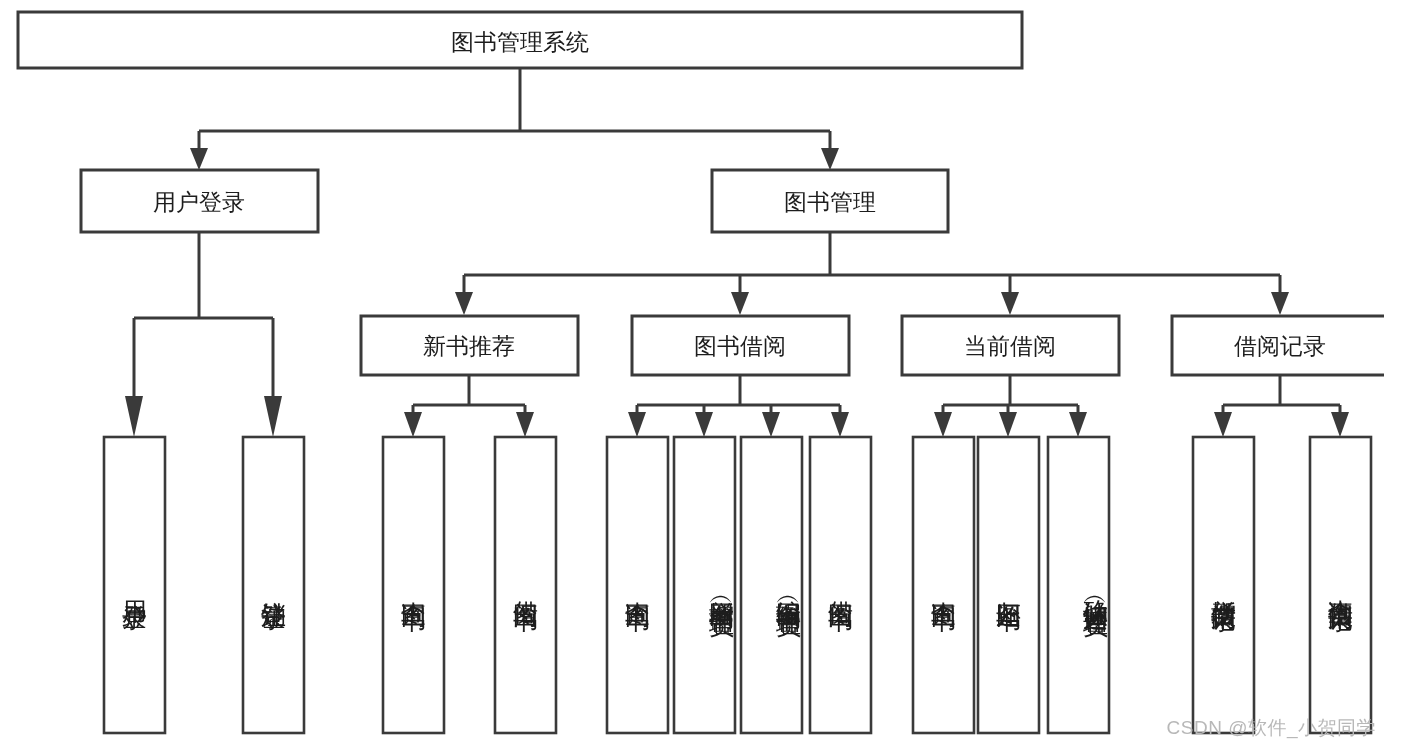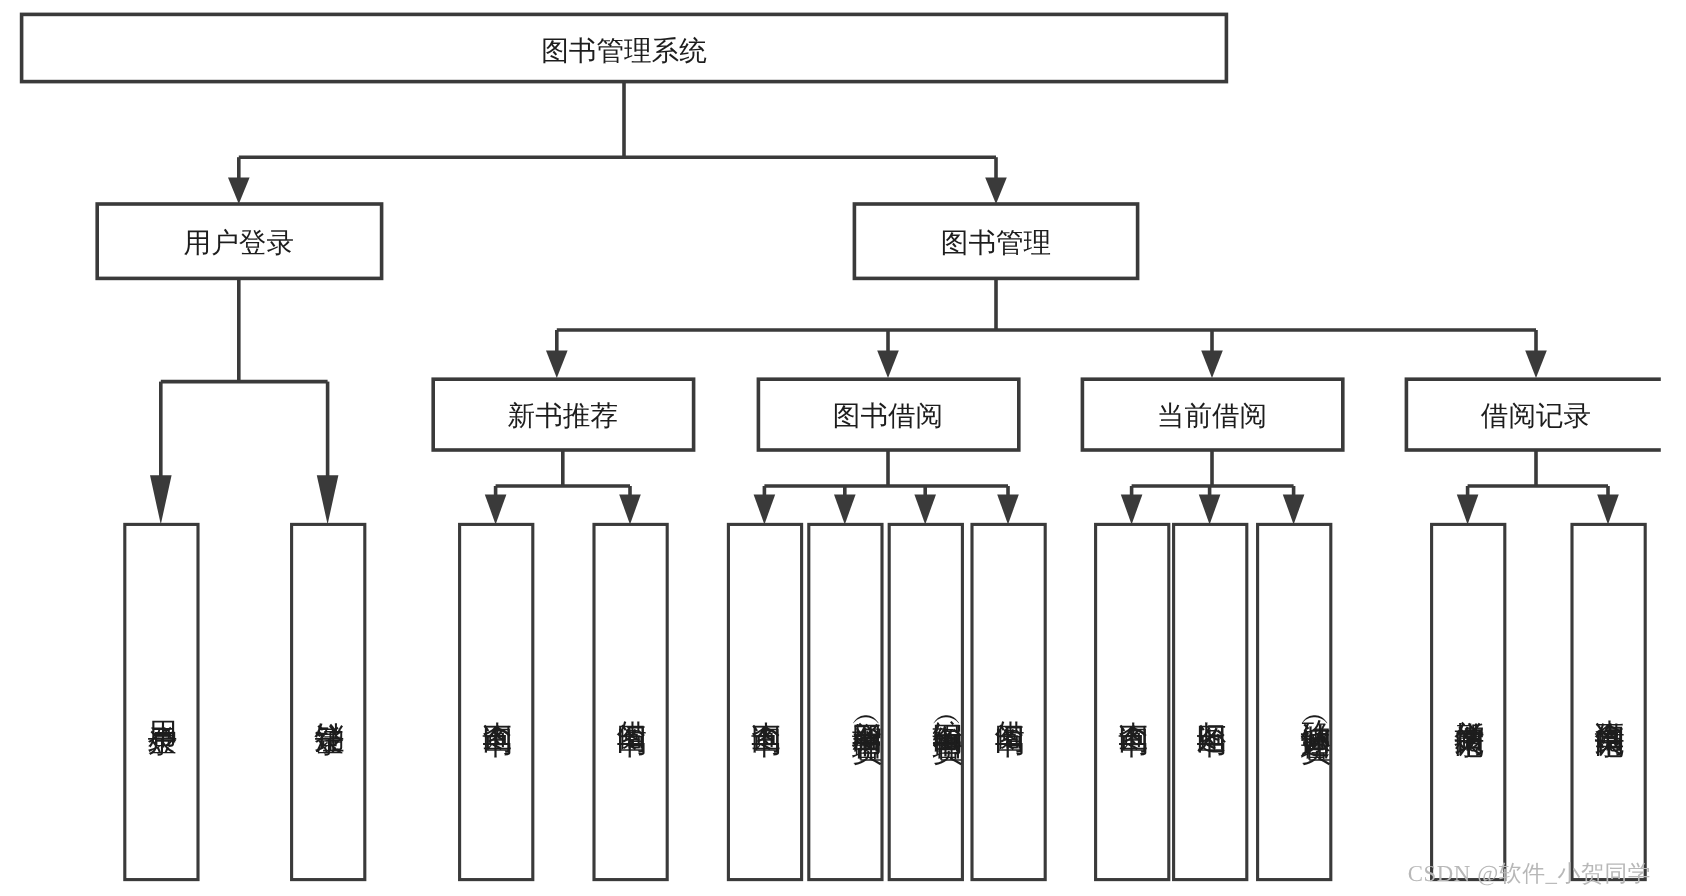--- a/index.html
+++ b/index.html
@@ -65,21 +65,21 @@
     align-items: center;
     justify-content: center;
     text-align: center;
     white-space: nowrap;
     pointer-events: none;
   }
   .watermark {
     position: absolute;
     right: 8px;
     bottom: 6px;
-    font-family: Liberation Serif, serif;
+    font-family: Liberation Sans, sans-serif;
     font-size: 19px;
     color: #b8b8b8;
     letter-spacing: 0.5px;
     white-space: nowrap;
   }
 </style>
 </head>
 <body>
 
 <div id="stage">

